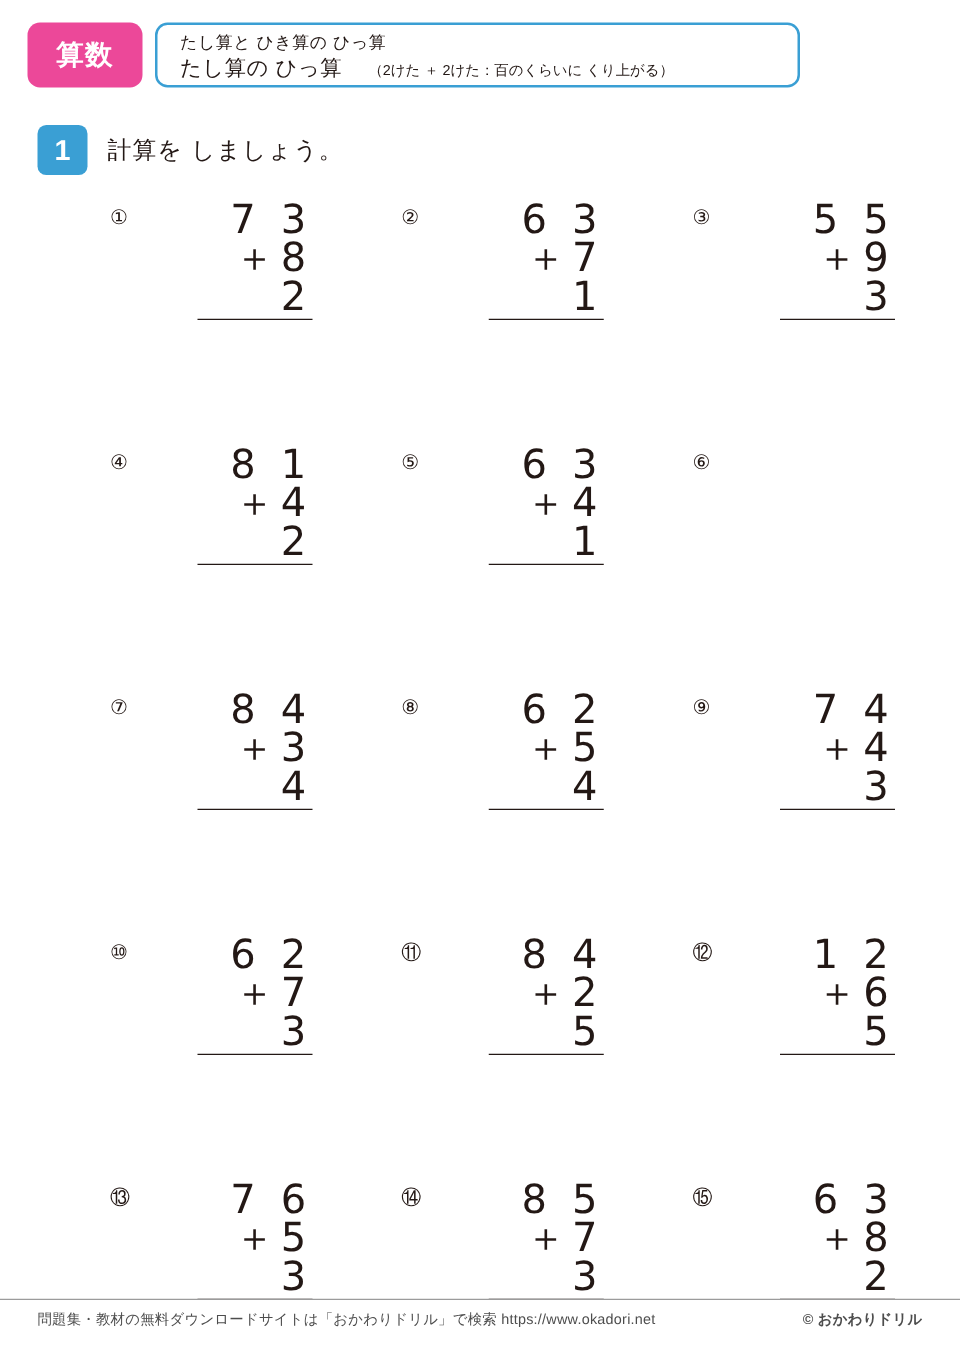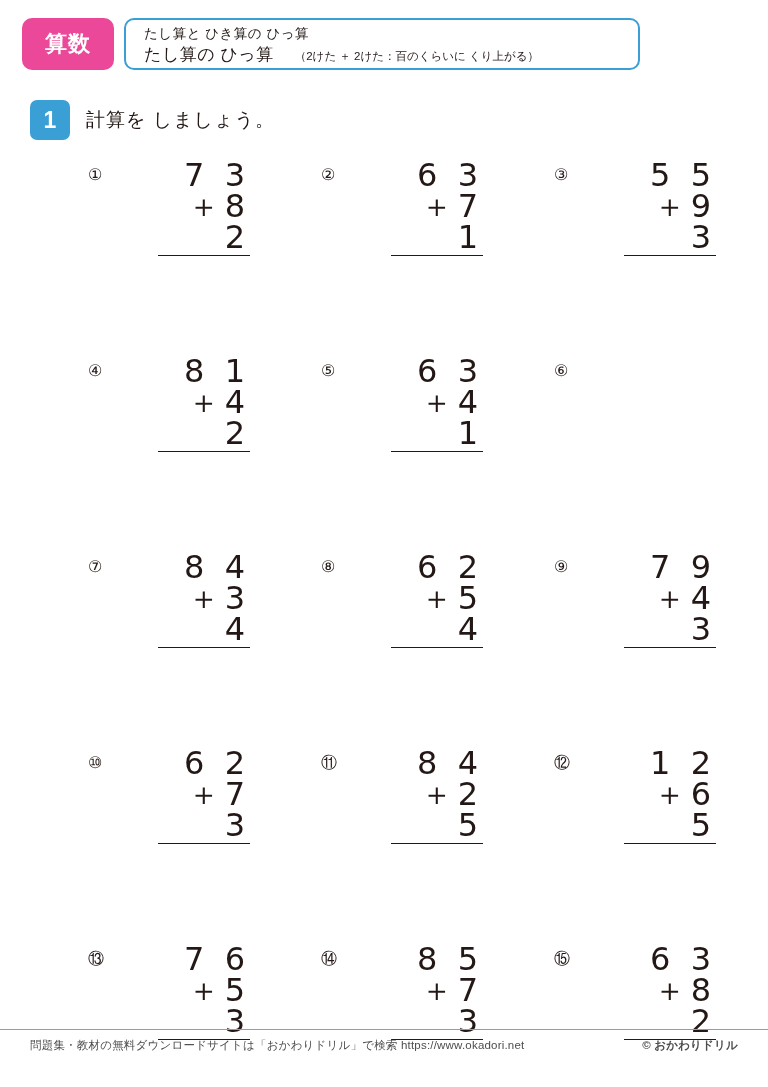--- a/index.html
+++ b/index.html
@@ -143,21 +143,21 @@
   }
   .bottom-line {
     border-bottom: 1.6px solid #231815;
     padding-bottom: 2px;
   }
 
   
   .footer {
     position: absolute;
     left: 0;
-    bottom: 24px;
+    bottom: 14px;
     width: 768px;
     height: 34px;
     border-top: 1px solid #9b9b9b;
     box-sizing: border-box;
   }
   .footer-inner {
     position: relative;
     width: 768px;
     padding: 8px 30px 0 30px;
     box-sizing: border-box;
@@ -264,21 +264,21 @@
           <div class="calc">
             <div class="top-line">6 2</div>
             <div class="bottom-line">＋5 4</div>
           </div>
         </div>
       </div>
       <div class="cell c3">
         <div class="prob">
           <div class="pnum">⑨</div>
           <div class="calc">
-            <div class="top-line">7 9</div>
+            <div class="top-line">7 4</div>
             <div class="bottom-line">＋4 3</div>
           </div>
         </div>
       </div>
     </div>
 
     <div class="row">
       <div class="cell c1">
         <div class="prob">
           <div class="pnum">⑩</div>

